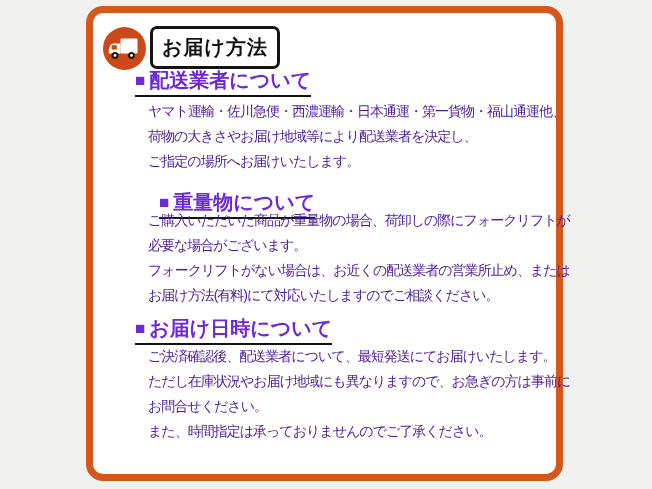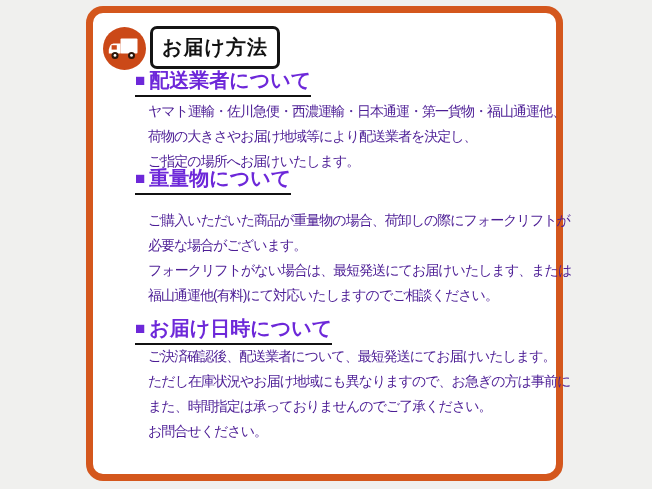--- a/index.html
+++ b/index.html
@@ -60,21 +60,21 @@
     position:absolute;
     left:148px;
     font-size:14px;
     line-height:25px;
     letter-spacing:-1px;
     color:#4c1d95;
     white-space:nowrap;
   }
   .hdr-1{top:68px;}
   .body-1{top:99px;}
-  .hdr-2{top:166px;}
+  .hdr-2{top:190px;margin-left:24px;}
   .body-2{top:208px;}
   .hdr-3{top:316px;}
   .body-3{top:344px;}
 </style>
 </head>
 <body>
 
 <div class="canvas">
 
   <div class="frame"></div>
@@ -102,27 +102,27 @@
     <div>荷物の大きさやお届け地域等により配送業者を決定し、</div>
     <div>ご指定の場所へお届けいたします。</div>
   </div>
 
   <div class="section-header hdr-2">
     <span class="bullet">■</span><span>重量物について</span>
   </div>
   <div class="section-body body-2">
     <div>ご購入いただいた商品が重量物の場合、荷卸しの際にフォークリフトが</div>
     <div>必要な場合がございます。</div>
-    <div>フォークリフトがない場合は、最短発送にてお届けいたします、または</div>
-    <div>福山通運他(有料)にて対応いたしますのでご相談ください。</div>
+    <div>フォークリフトがない場合は、お近くの配送業者の営業所止め、または</div>
+    <div>お届け方法(有料)にて対応いたしますのでご相談ください。</div>
   </div>
 
   <div class="section-header hdr-3">
     <span class="bullet">■</span><span>お届け日時について</span>
   </div>
   <div class="section-body body-3">
     <div>ご決済確認後、配送業者について、最短発送にてお届けいたします。</div>
     <div>ただし在庫状況やお届け地域にも異なりますので、お急ぎの方は事前に</div>
+    <div>お問合せください。</div>
     <div>また、時間指定は承っておりませんのでご了承ください。</div>
-    <div>お問合せください。</div>
   </div>
 
 </div>
 
 </body></html>

